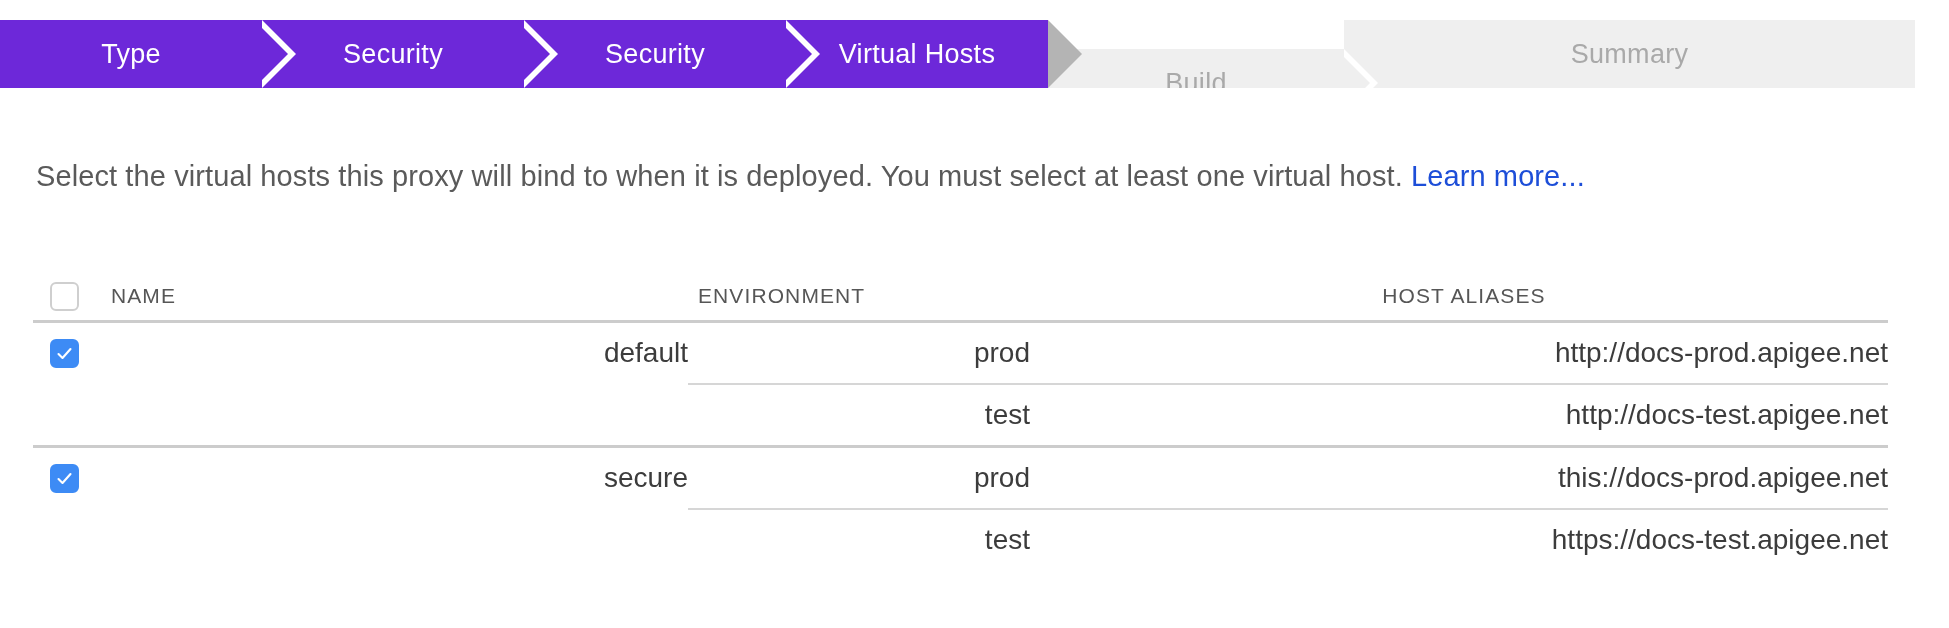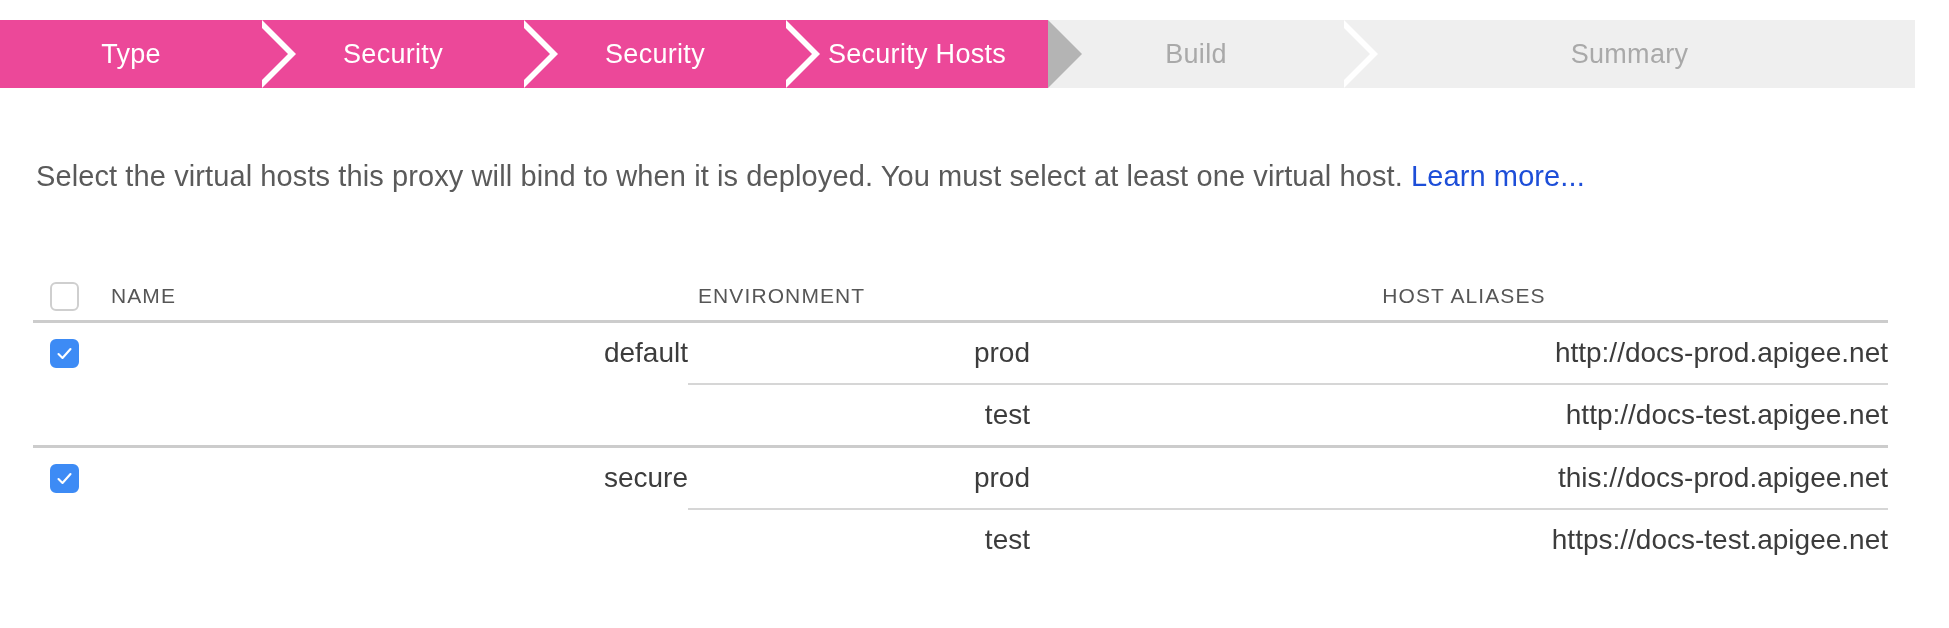--- a/index.html
+++ b/index.html
@@ -34,21 +34,21 @@
     box-sizing: border-box;
     font-size: 27px;
     letter-spacing: 0.3px;
     white-space: nowrap;
   }
   .step-label {
     position: relative;
     z-index: 3;
     display: block;
   }
-  .step.active  { background: #ec4899; color: #ffffff; }
+  .step.active  { background: #6d28d9; color: #ffffff; }
   .step.pending { background: #efefef; color: #a9a9a9; }
 
   
   .step .tip {
     position: absolute;
     right: -34px;
     top: 0;
     width: 34px;
     height: 68px;
     z-index: 2;
@@ -188,30 +188,30 @@
   <div class="step active" style="width:262px;">
     <span class="step-label">Security</span>
     <span class="tip">
       <svg width="34" height="68" viewBox="0 0 34 68">
         <polygon points="0,0 34,34 0,68 0,60 26,34 0,8" fill="#ffffff"></polygon>
       </svg>
     </span>
   </div>
 
   <div class="step active" style="width:262px;">
-    <span class="step-label">Security Hosts</span>
+    <span class="step-label">Virtual Hosts</span>
     <span class="tip">
       <svg width="34" height="68" viewBox="0 0 34 68">
         <polygon points="0,0 34,34 0,68" fill="#b4b4b4"></polygon>
         <polygon points="0,0 34,34 0,68 0,60 26,34 0,8" fill="#ffffff" opacity="0"></polygon>
       </svg>
     </span>
   </div>
 
-  <div class="step pending" style="width:296px;">
+  <div class="step pending" style="width:296px;margin-top:29px;">
     <span class="step-label">Build</span>
     <span class="tip">
       <svg width="34" height="68" viewBox="0 0 34 68">
         <polygon points="0,0 34,34 0,68 0,60 26,34 0,8" fill="#ffffff"></polygon>
       </svg>
     </span>
   </div>
 
   <div class="step pending" style="width:571px;">
     <span class="step-label">Summary</span>

